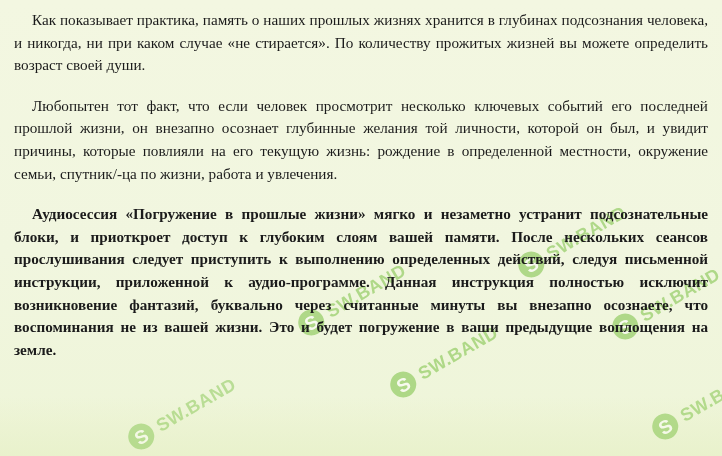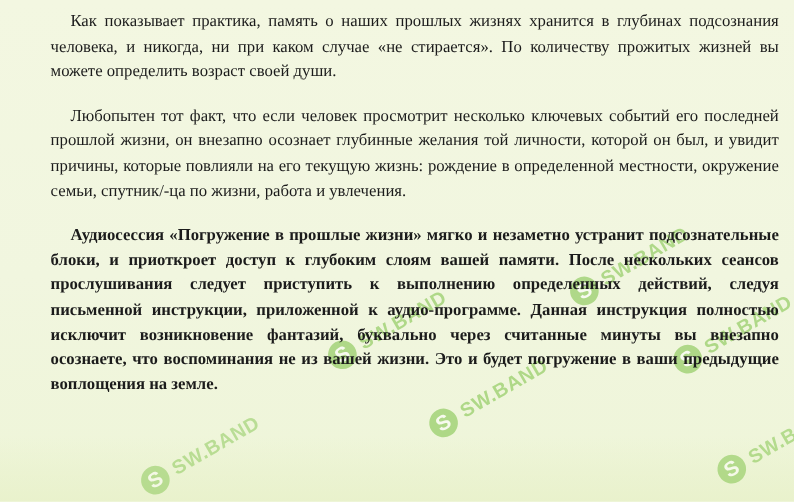--- a/index.html
+++ b/index.html
@@ -13,21 +13,20 @@
     background: #f2f7e0;
     font-family: "Liberation Serif", serif;
   }
   #page {
     position: relative;
     width: 722px;
     height: 456px;
     background: linear-gradient(to bottom, #f3f7e1 0%, #f1f6df 55%, #eef5d8 100%);
     box-sizing: border-box;
     overflow: hidden;
-    padding-left: 32px;
   }
   #text-body {
     position: relative;
     z-index: 3;
     padding: 9px 14px 0 14px;
     box-sizing: border-box;
   }
   .para {
     margin: 0 0 18px 0;
     font-size: 15.2px;

